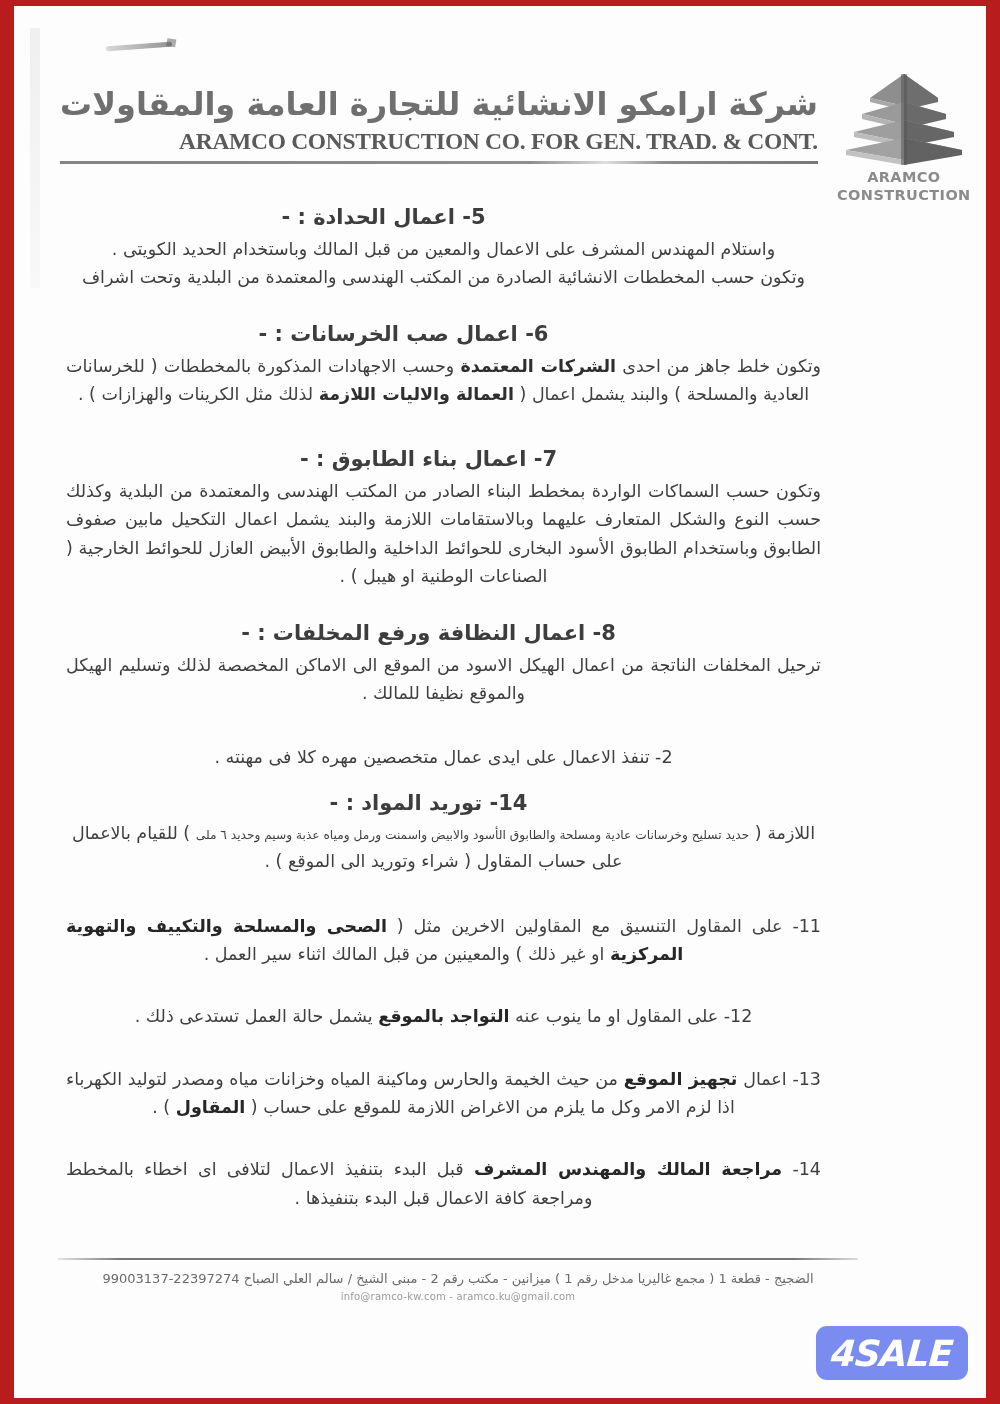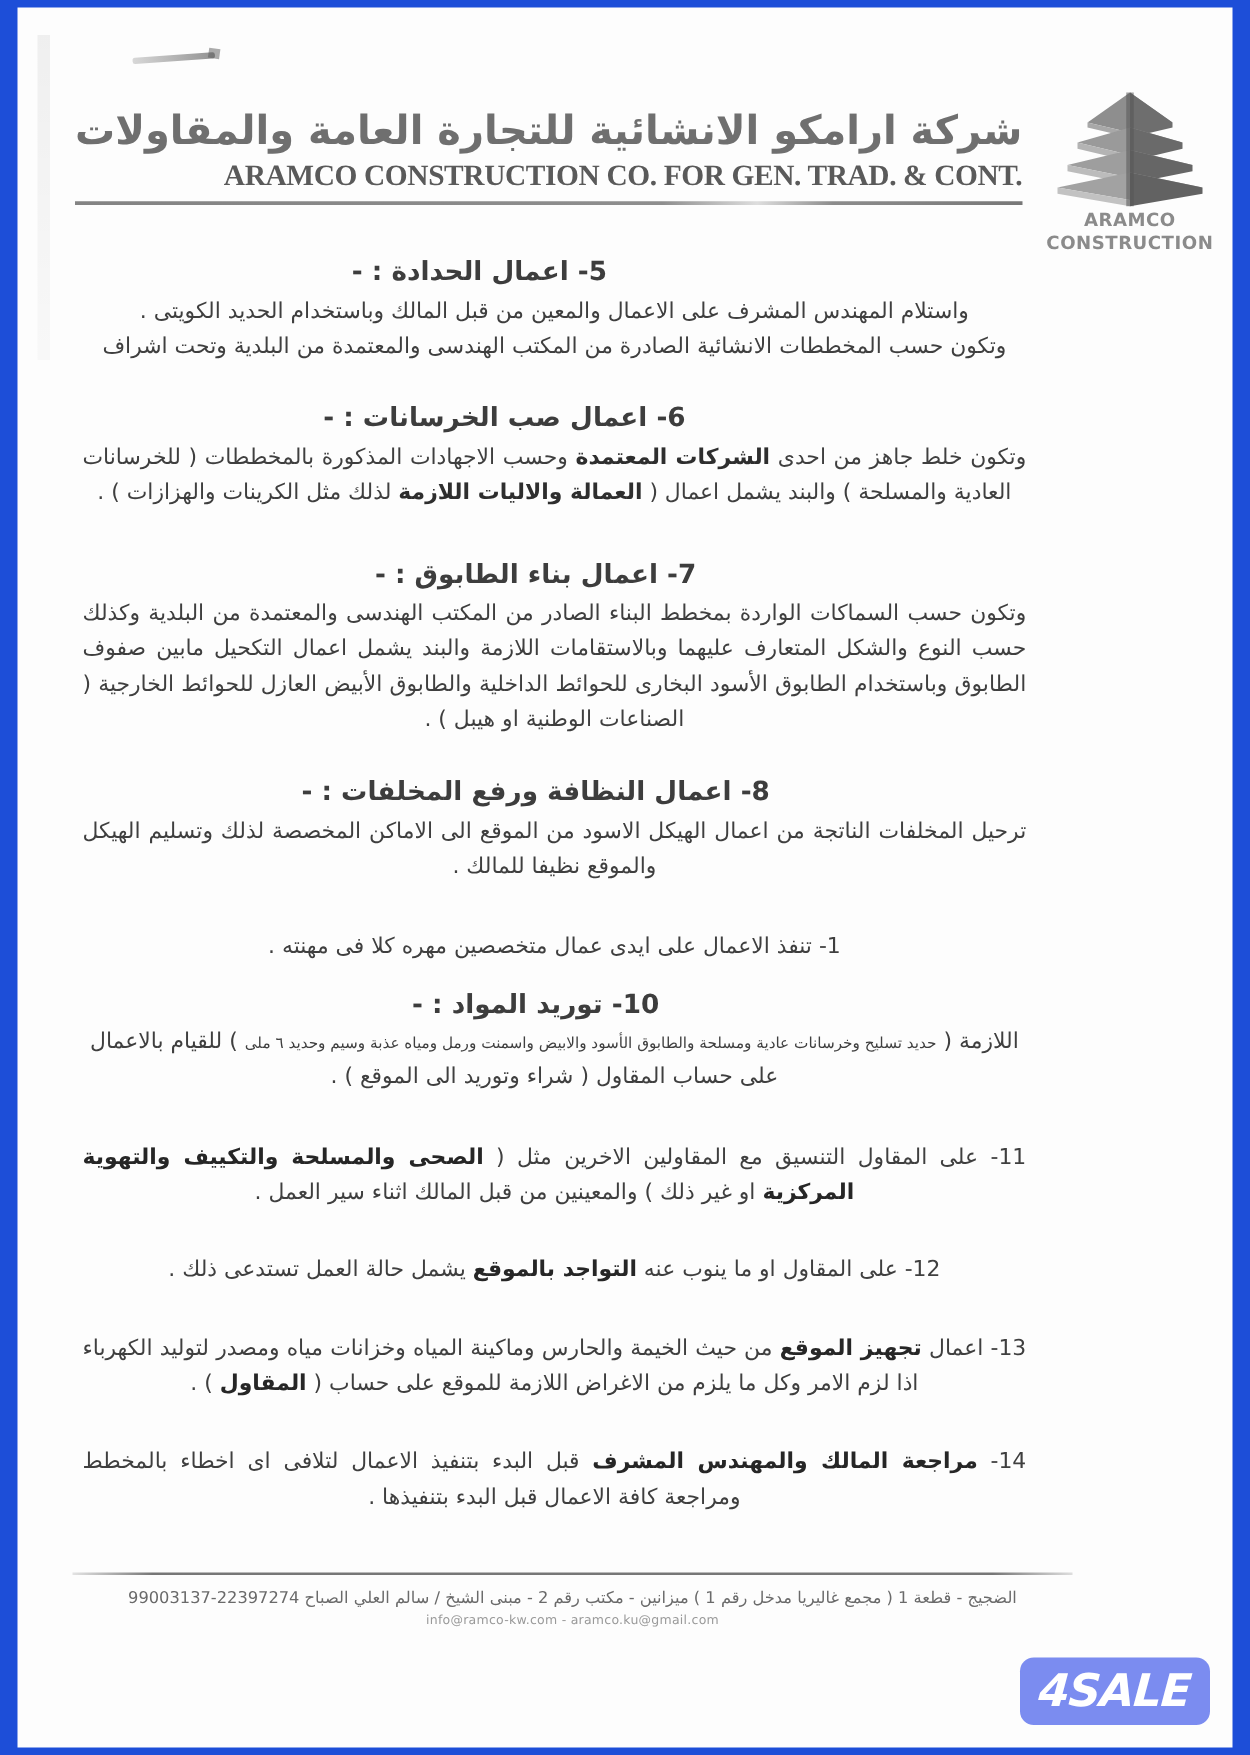--- a/index.html
+++ b/index.html
@@ -10,21 +10,21 @@
     height: 1404px;
     background: #151515;
     font-family: "Liberation Serif", "DejaVu Serif", serif;
   }
 
   
   .scan {
     position: relative;
     width: 1000px;
     height: 1404px;
-    background: #1d4ed8;
+    background: #b91c1c;
     overflow: hidden;
   }
 
   .page {
     position: absolute;
     left: 14px;
     top: 6px;
     width: 972px;
     height: 1392px;
     background: #fdfdfd;
@@ -338,26 +338,26 @@
 
       <div class="gap-md"></div>
 
       <div class="clause">
         <div class="clause-head shift-c">8- اعمال النظافة ورفع المخلفات : -</div>
         <div class="clause-body">ترحيل المخلفات الناتجة من اعمال الهيكل الاسود من الموقع الى الاماكن المخصصة لذلك وتسليم الهيكل والموقع نظيفا للمالك .</div>
       </div>
 
       <div class="gap-lg"></div>
 
-      <div class="numbered center-line">1- تنفذ الاعمال على ايدى عمال متخصصين مهره كلا فى مهنته .</div>
+      <div class="numbered center-line">2- تنفذ الاعمال على ايدى عمال متخصصين مهره كلا فى مهنته .</div>
 
       <div class="gap-sm"></div>
 
       <div class="clause">
-        <div class="clause-head shift-c">10- توريد المواد : -</div>
+        <div class="clause-head shift-c">14- توريد المواد : -</div>
         <div class="clause-body tight"><span>اللازمة ( </span><span class="tiny-list">حديد تسليح وخرسانات عادية ومسلحة والطابوق الأسود والابيض واسمنت ورمل ومياه عذبة وسيم وحديد ٦ ملى</span><span> ) للقيام بالاعمال</span></div>
         <div class="clause-body center-line">على حساب المقاول ( شراء وتوريد الى الموقع ) .</div>
       </div>
 
       <div class="gap-lg"></div>
 
       <div class="numbered"><span>11- على المقاول التنسيق مع المقاولين الاخرين مثل ( </span><b>الصحى والمسلحة والتكييف والتهوية المركزية</b><span> او غير ذلك ) والمعينين من قبل المالك اثناء سير العمل .</span></div>
 
       <div class="gap-lg"></div>
 

